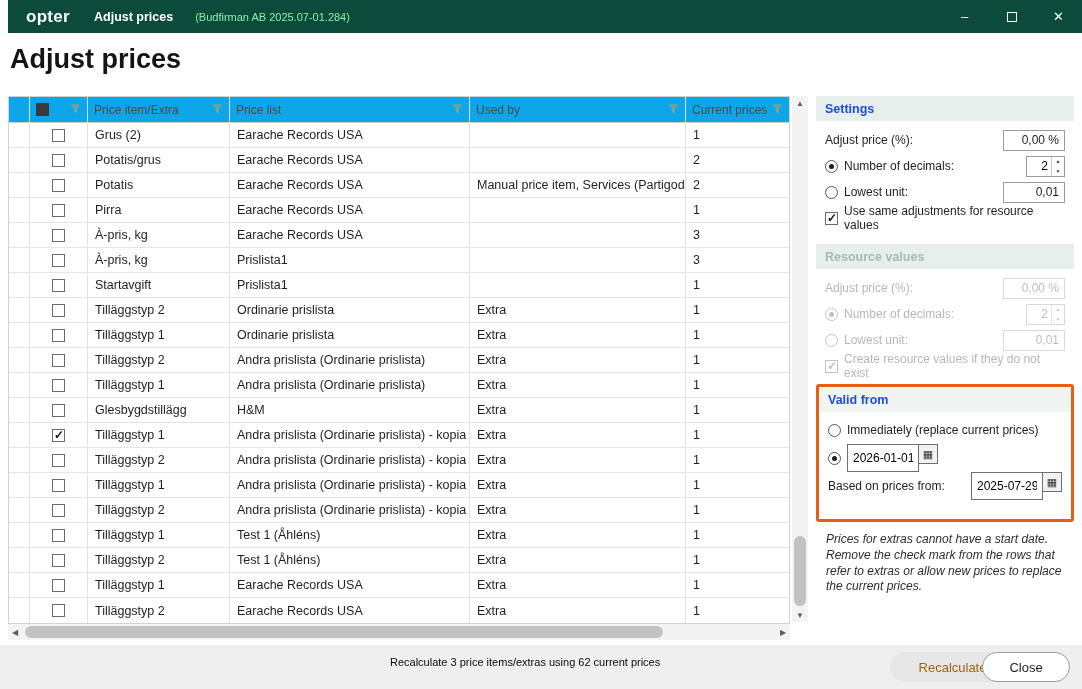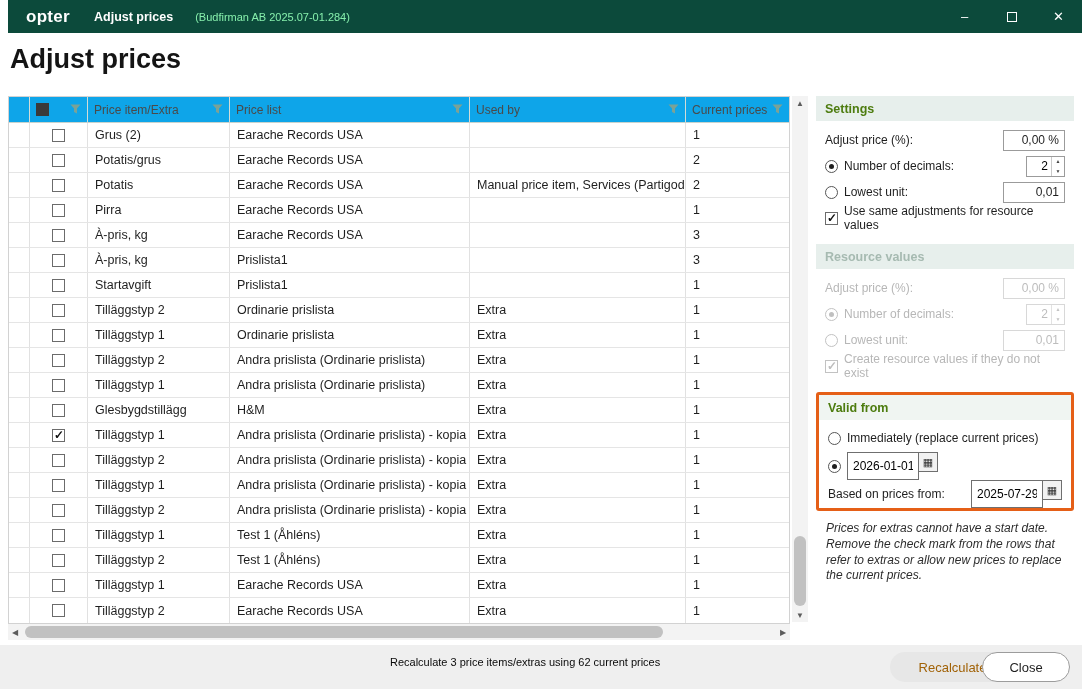--- a/index.html
+++ b/index.html
@@ -41,21 +41,21 @@
   
   .vscroll { position:absolute; left:792px; top:96px; width:16px; height:526px; background:#f3f3f3; }
   .vthumb { position:absolute; left:2px; width:12px; border-radius:6px; background:#c1c1c1; top:440px; height:70px; }
   .sarrow { position:absolute; color:#5c5c5c; font-size:8px; width:16px; height:14px; display:flex; align-items:center; justify-content:center; }
   .hscroll { position:absolute; left:8px; top:624px; width:782px; height:16px; background:#f3f3f3; }
   .hthumb { position:absolute; top:2px; height:12px; border-radius:6px; background:#c1c1c1; left:17px; width:638px; }
   .harrow { position:absolute; top:0; color:#5c5c5c; font-size:8px; width:14px; height:16px; display:flex; align-items:center; justify-content:center; }
 
   
   .panel { position:absolute; left:816px; top:96px; width:258px; font-size:12px; color:#1e1e1e; }
-  .section-h { height:25px; background:#e7efec; display:flex; align-items:center; padding:0 9px; font-weight:bold; font-size:12.5px; color:#4d7c0f; }
+  .section-h { height:25px; background:#e7efec; display:flex; align-items:center; padding:0 9px; font-weight:bold; font-size:12.5px; color:#1d4ed8; }
   .prow { display:flex; align-items:center; gap:6px; padding:0 9px; height:26px; }
   .spacer { flex:1; }
   .tinput { height:21px; border:1px solid #9b9b9b; font-size:12px; text-align:right; padding:0 5px; font-family:inherit; color:#1e1e1e; background:#fff; }
   .w62 { width:62px; }
   .spinner { display:flex; align-items:stretch; height:21px; border:1px solid #9b9b9b; background:#fff; }
   .spinner input { width:24px; border:none; text-align:right; font-size:12px; padding:0 3px; font-family:inherit; }
   .spin-btns { width:13px; display:flex; flex-direction:column; border-left:1px solid #c9c9c9; }
   .spin-btns span { flex:1; display:flex; align-items:center; justify-content:center; font-size:5px; color:#444; }
 
   
@@ -64,21 +64,21 @@
   .dis .tinput, .dis .spinner { border-color:#d8d8d8; color:#bdbdbd; }
   .dis .spinner input { color:#bdbdbd; }
   .dis .spin-btns { border-left-color:#e2e2e2; }
   .dis .spin-btns span { color:#c3c3c3; }
   .dis .radio { border-color:#c2c2c2; }
   .dis .radio.on::after { background:#c0c0c0; }
   .dis .cb { border-color:#c2c2c2; }
   .dis .cb.on::after { color:#bdbdbd; }
 
   
-  .validbox { border:3px solid #e55f17; border-radius:3px; margin-top:13px; padding-bottom:0; background:#fff; }
+  .validbox { border:3px solid #e55f17; border-radius:3px; margin-top:5px; padding-bottom:19px; background:#fff; }
   .validbox .section-h { background:#f0f5f2; }
   .daterow { display:flex; align-items:center; gap:6px; padding:0 9px; height:28px; }
   .dateinput { height:28px; width:72px; border:1px solid #6f6f6f; font-size:12px; text-align:left; padding:0 5px; font-family:inherit; }
   .calbtn { width:19px; height:20px; border:1px solid #6f6f6f; border-left:none; background:#f2f2f2; display:flex; align-items:center; justify-content:center; font-size:11px; color:#333; line-height:1; }
   .dategroup { display:flex; }
 
   .note { margin:10px 10px 0; font-style:italic; font-size:12px; color:#2c2c2c; line-height:1.32; }
 
   
   .footer { position:absolute; left:0; bottom:0; width:100%; height:44px; background:#efefef; }

